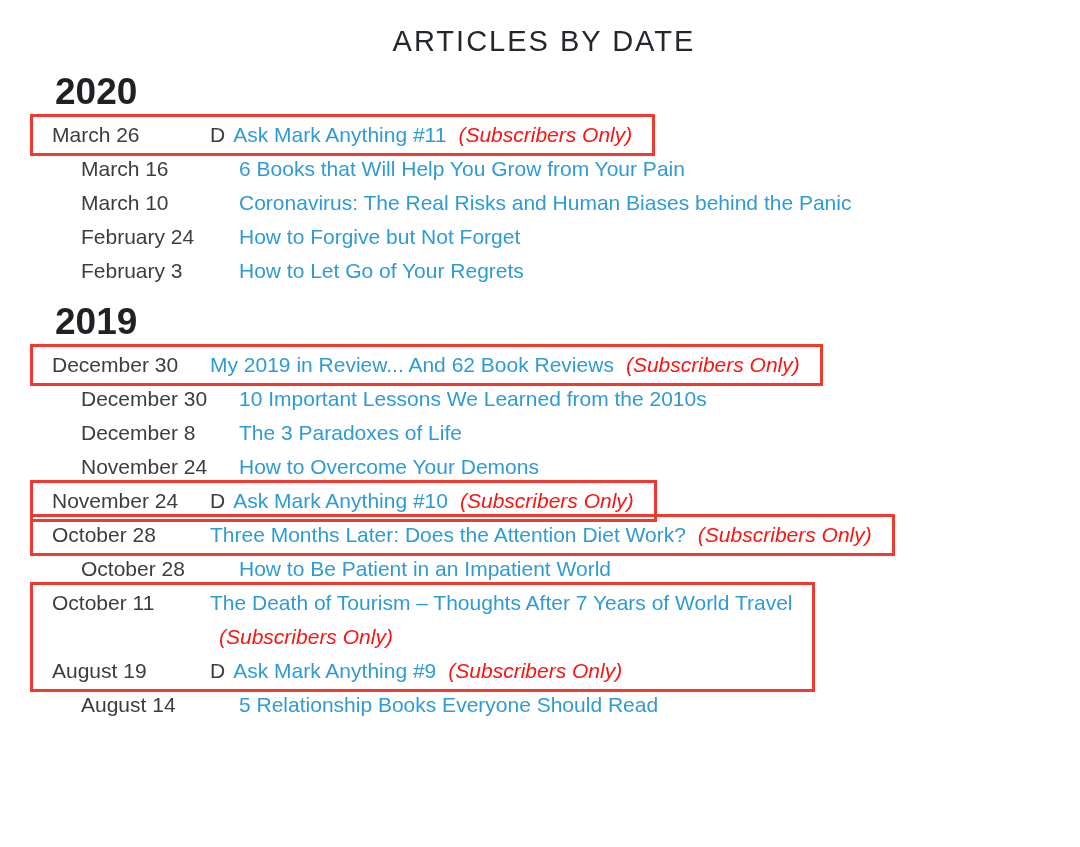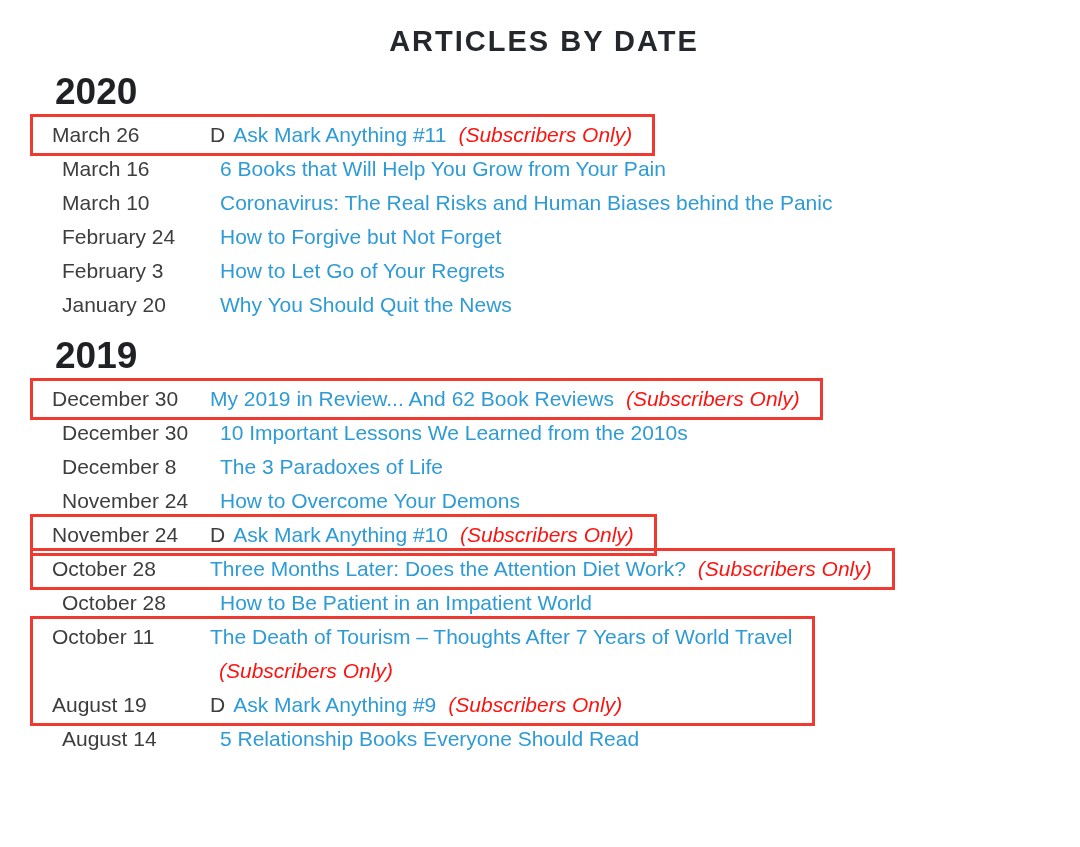--- a/index.html
+++ b/index.html
@@ -7,33 +7,33 @@
     position:relative;
     width:1080px; height:847px;
     overflow:hidden;
     background:#ffffff;
     font-family:"Liberation Sans", sans-serif;
   }
   .page-title {
     margin:24px 0 6px 8px;
     text-align:center;
     font-size:29px; line-height:34px;
-    font-weight:bold;
+    font-weight:normal;
     letter-spacing:2px;
     color:#24272b;
   }
   .year-heading {
     margin:14px 0 6px 55px;
     font-size:37px; line-height:40px;
     font-weight:bold;
     color:#1f2124;
   }
   .section + .section .year-heading { }
   .rows { display:flex; flex-direction:column; align-items:flex-start; }
-  .block { margin-left:62px; }
+  .block { margin-left:81px; }
   .block.boxed {
     margin:-4px 0 -4px 30px;
     border:3px solid #ee3a31;
     padding:1px 20px 1px 19px;
     width:fit-content;
   }
   .row { font-size:21px; line-height:34px; white-space:nowrap; }
   .date {
     display:inline-block;
     width:158px;
@@ -75,23 +75,20 @@
           </div>
           <div class="block">
             <div class="row"><span class="date">March 10</span><span class="titlewrap"><a class="article-link">Coronavirus: The Real Risks and Human Biases behind the Panic</a></span></div>
           </div>
           <div class="block">
             <div class="row"><span class="date">February 24</span><span class="titlewrap"><a class="article-link">How to Forgive but Not Forget</a></span></div>
           </div>
           <div class="block">
             <div class="row"><span class="date">February 3</span><span class="titlewrap"><a class="article-link">How to Let Go of Your Regrets</a></span></div>
           </div>
-          <div class="block">
-            <div class="row"><span class="date">January 20</span><span class="titlewrap"><a class="article-link">Why You Should Quit the News</a></span></div>
-          </div>
         </div>
       </div>
       <div class="section">
         <h2 class="year-heading">2019</h2>
         <div class="rows">
           <div class="block boxed">
             <div class="row"><span class="date">December 30</span><span class="titlewrap"><a class="article-link">My 2019 in Review... And 62 Book Reviews</a><span class="note">(Subscribers Only)</span></span></div>
           </div>
           <div class="block">
             <div class="row"><span class="date">December 30</span><span class="titlewrap"><a class="article-link">10 Important Lessons We Learned from the 2010s</a></span></div>

